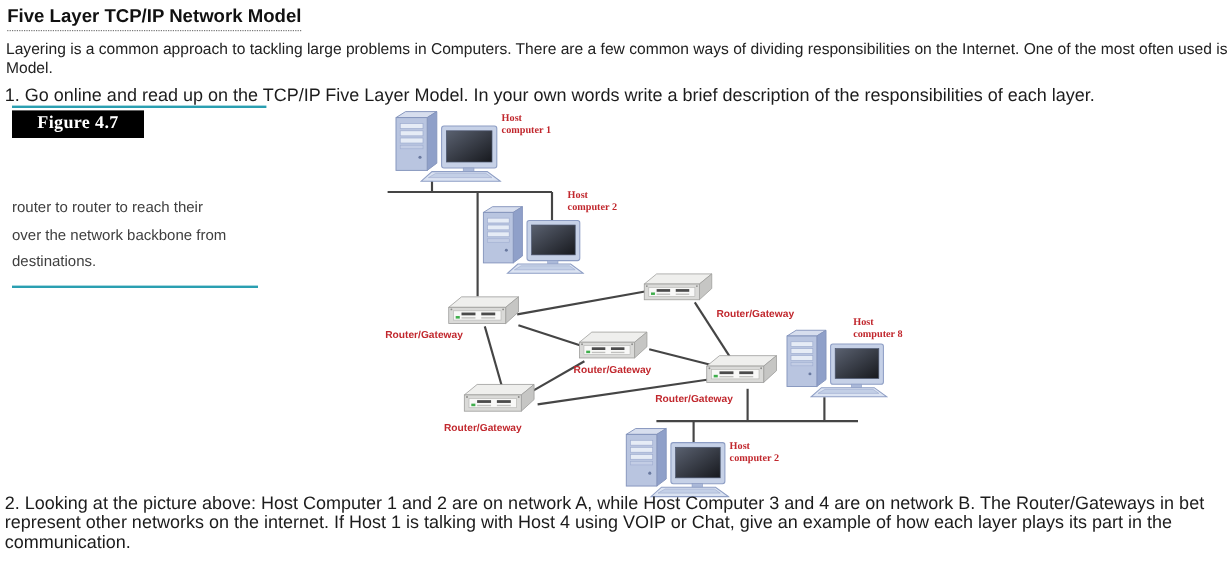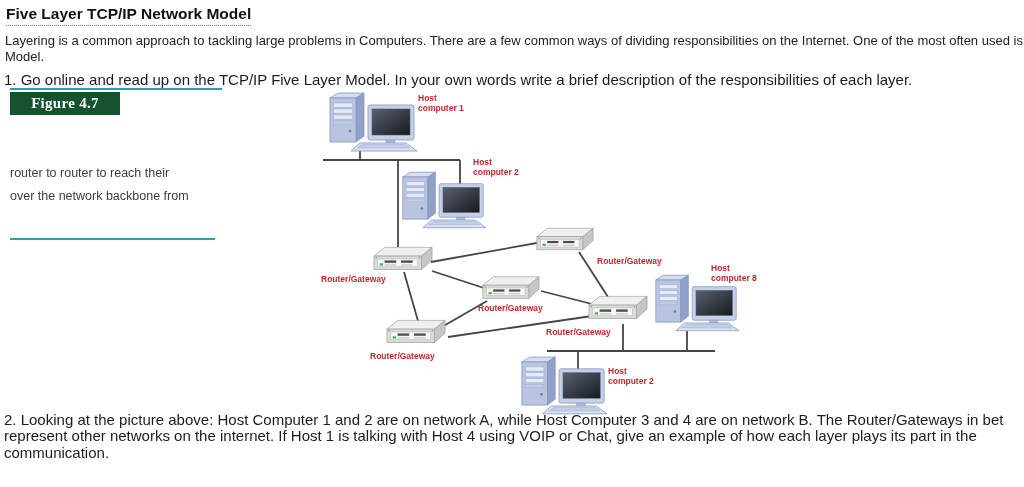--- a/index.html
+++ b/index.html
@@ -9,29 +9,29 @@
   .title{position:absolute;left:6px;top:5px;font-size:15.5px;font-weight:bold;color:#111;
          border-bottom:1px dotted #777;padding-bottom:2px;white-space:nowrap;}
 
   .intro{position:absolute;left:5px;top:33px;font-size:13px;line-height:15.5px;color:#222;white-space:nowrap;}
   .q1{position:absolute;left:4px;top:71px;font-size:15px;color:#1c1c1c;white-space:nowrap;}
   .q2{position:absolute;left:4px;top:412px;font-size:15px;line-height:16.4px;color:#1c1c1c;white-space:nowrap;}
 
   .fig-rule{position:absolute;height:2px;background:#2a9fb1;}
   .fig-rule.top{left:10px;top:88px;width:212px;}
   .fig-rule.bottom{left:10px;top:238px;width:205px;}
-  .fig-badge{position:absolute;left:10px;top:92px;width:110px;height:23px;background:#14532d;
+  .fig-badge{position:absolute;left:10px;top:92px;width:110px;height:23px;background:#000000;
              color:#ffffff;font-family:"Liberation Serif", serif;font-weight:bold;font-size:15px;
              line-height:23px;text-align:center;letter-spacing:0.3px;}
   .fig-title{position:absolute;left:10px;top:121px;color:#2a9fb1;font-size:13.5px;line-height:21px;}
   .fig-caption{position:absolute;left:10px;top:162px;color:#3e3e3e;font-size:12.5px;line-height:22.5px;}
 
   .diagram-svg{position:absolute;left:0;top:0;width:1024px;height:487px;}
 
-  .hlabel{position:absolute;color:#c1272d;font-size:8.5px;font-weight:bold;line-height:10px;white-space:nowrap;}
+  .hlabel{position:absolute;color:#c1272d;font-size:8.5px;font-weight:bold;line-height:10px;white-space:nowrap;font-family:Liberation Serif, serif;}
   .rlabel{position:absolute;color:#c1272d;font-size:8.5px;font-weight:bold;line-height:10px;white-space:nowrap;}
 </style>
 </head>
 <body>
 
 <div class="page">
 
   <div class="title">Five Layer TCP/IP Network Model</div>
 
   <div class="intro">
@@ -39,20 +39,21 @@
     <div>Model.</div>
   </div>
 
   <div class="q1">1. Go online and read up on the TCP/IP Five Layer Model. In your own words write a brief description of the responsibilities of each layer.</div>
 
   <div class="fig-rule top"></div>
   <div class="fig-badge">Figure 4.7</div>
   <div class="fig-caption">
     <div>router to router to reach their</div>
     <div>over the network backbone from</div>
+    <div>destinations.</div>
   </div>
   <div class="fig-rule bottom"></div>
 
   <svg class="diagram-svg" viewBox="0 0 1024 487" xmlns="http://www.w3.org/2000/svg">
     <defs>
       <linearGradient id="scr" x1="0" y1="0" x2="1" y2="1">
         <stop offset="0" stop-color="#5a6170"></stop>
         <stop offset="1" stop-color="#17191e"></stop>
       </linearGradient>
 

